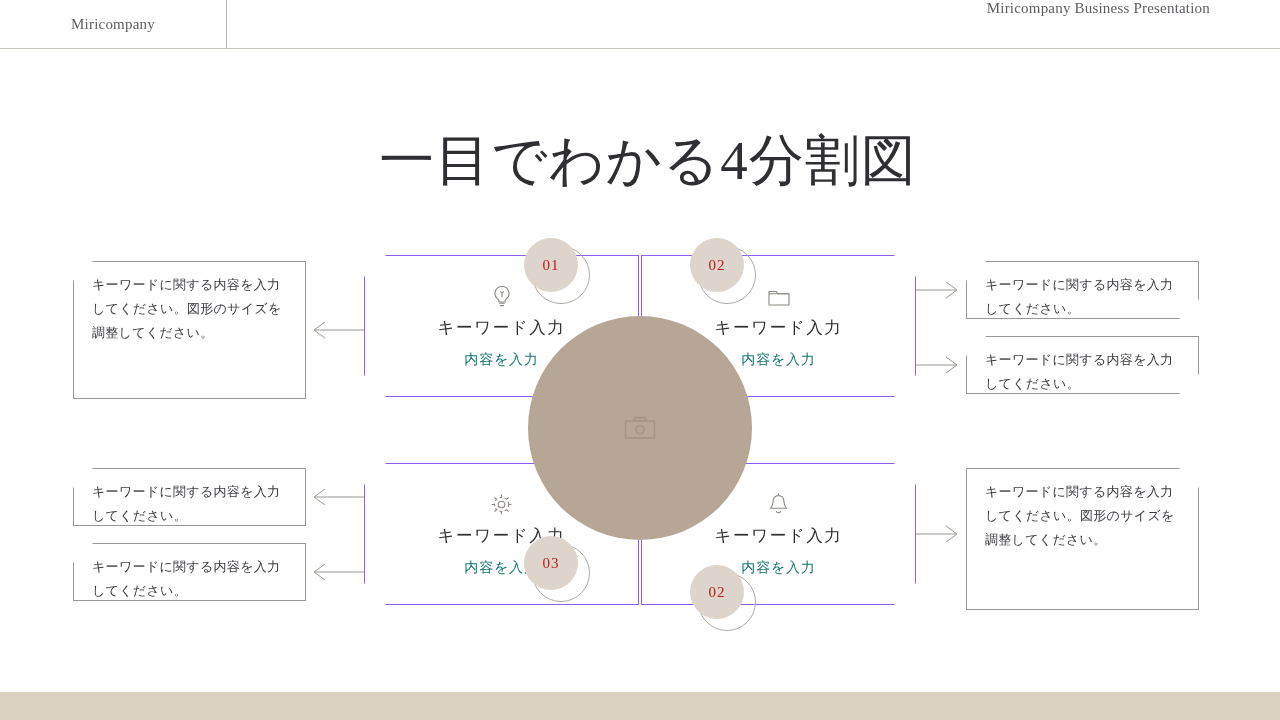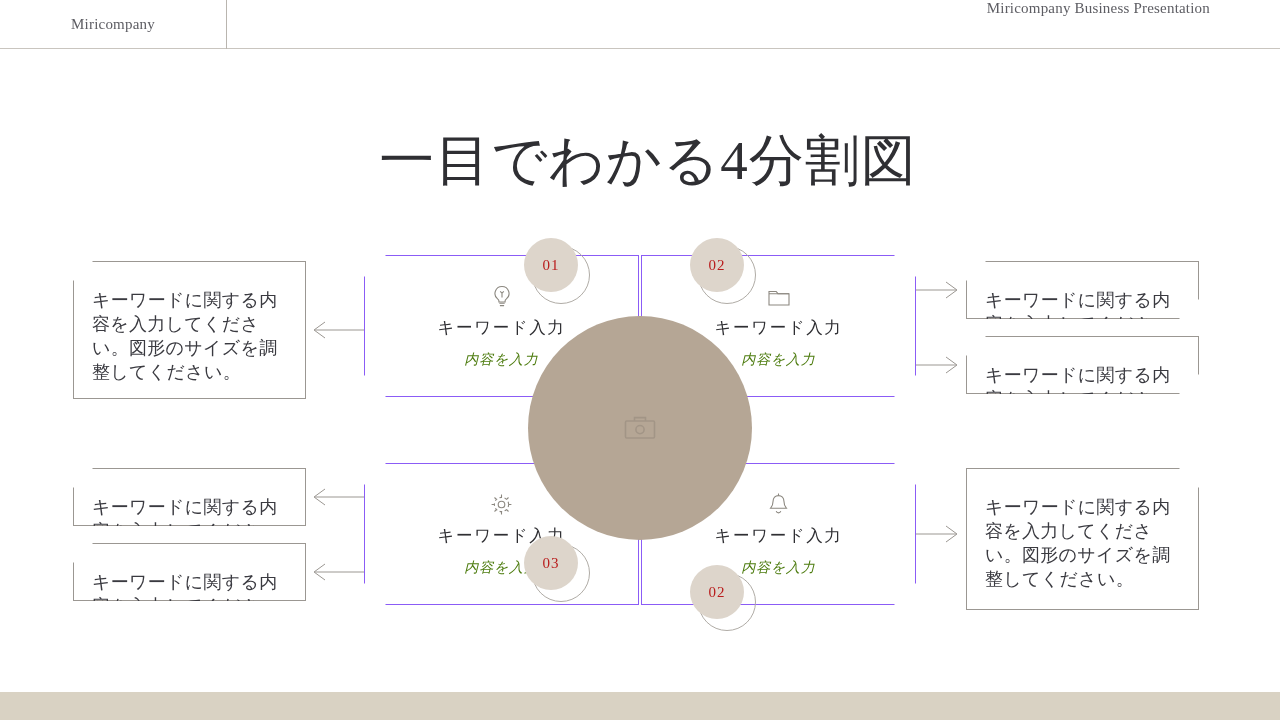--- a/index.html
+++ b/index.html
@@ -92,24 +92,23 @@
   .card-icon { height: 26px; margin-bottom: 6px; display: flex; align-items: center; }
   .card-kw {
     font-size: 16.5px;
     color: #2f2f33;
     letter-spacing: 1.6px;
     font-weight: 500;
     line-height: 22px;
   }
   .card-sub {
     font-size: 14px;
-    color: #4d7c0f;
+    color: #0f766e;
     letter-spacing: .8px;
     margin-top: 13px;
-    font-style: italic;
   }
 
   
   #card-01 {
     left: 364px; top: 255px; width: 275px; height: 142px;
     clip-path: polygon(22px 0, 100% 0, 100% 100%, 22px 100%, 0 calc(100% - 22px), 0 22px);
   }
   #card-02 {
     left: 641px; top: 255px; width: 275px; height: 142px;
     clip-path: polygon(0 0, calc(100% - 22px) 0, 100% 22px, 100% calc(100% - 22px), calc(100% - 22px) 100%, 0 100%);
@@ -148,25 +147,25 @@
   #badge-01 { left: 524px; top: 238px; }
   #badge-02 { left: 690px; top: 238px; }
   #badge-03 { left: 524px; top: 536px; }
   #badge-04 { left: 690px; top: 565px; }
 
   
   .textbox {
     position: absolute;
     background: #ffffff;
     border: 1px solid #9b9792;
-    font-size: 18px;
+    font-size: 13px;
     line-height: 24px;
     color: #3a3a40;
     letter-spacing: .3px;
-    padding: 26px 16px 11px 18px;
+    padding: 11px 16px 11px 18px;
     z-index: 2;
   }
   .cut-tl { clip-path: polygon(20px 0, 100% 0, 100% 100%, 0 100%, 0 20px); }
   .cut-tl-br { clip-path: polygon(20px 0, 100% 0, 100% calc(100% - 20px), calc(100% - 20px) 100%, 0 100%, 0 20px); }
   .cut-tr { clip-path: polygon(0 0, calc(100% - 20px) 0, 100% 20px, 100% 100%, 0 100%); }
 
   #tb-l1 { left: 73px; top: 261px; width: 233px; height: 138px; }
   #tb-l2 { left: 73px; top: 468px; width: 233px; height: 58px; }
   #tb-l3 { left: 73px; top: 543px; width: 233px; height: 58px; }
   #tb-r1 { left: 966px; top: 261px; width: 233px; height: 58px; }

